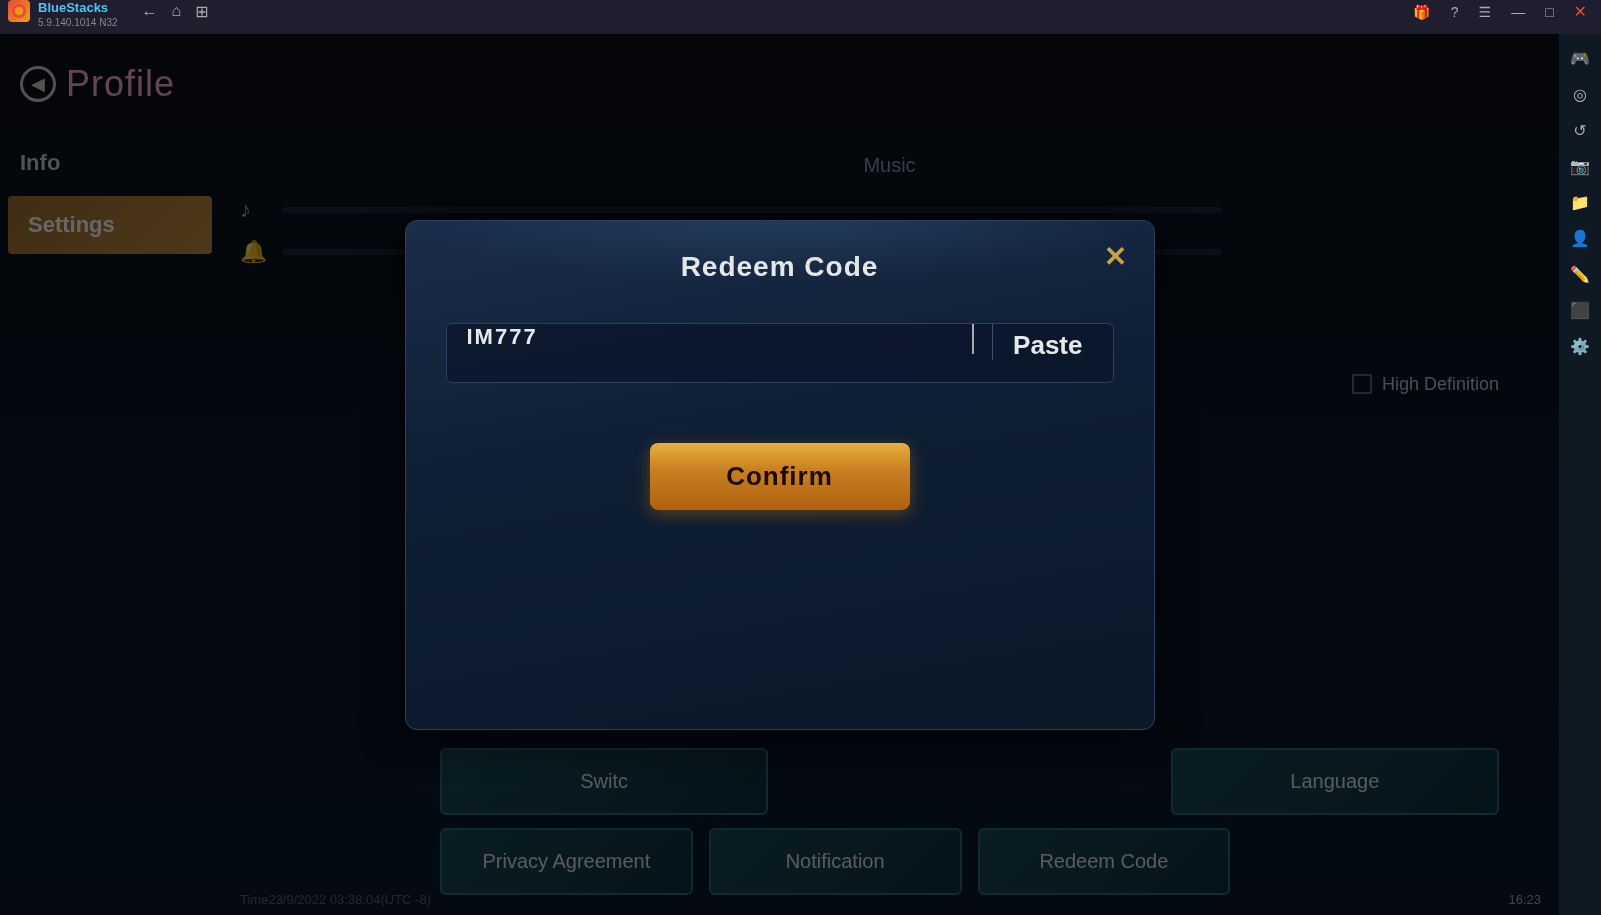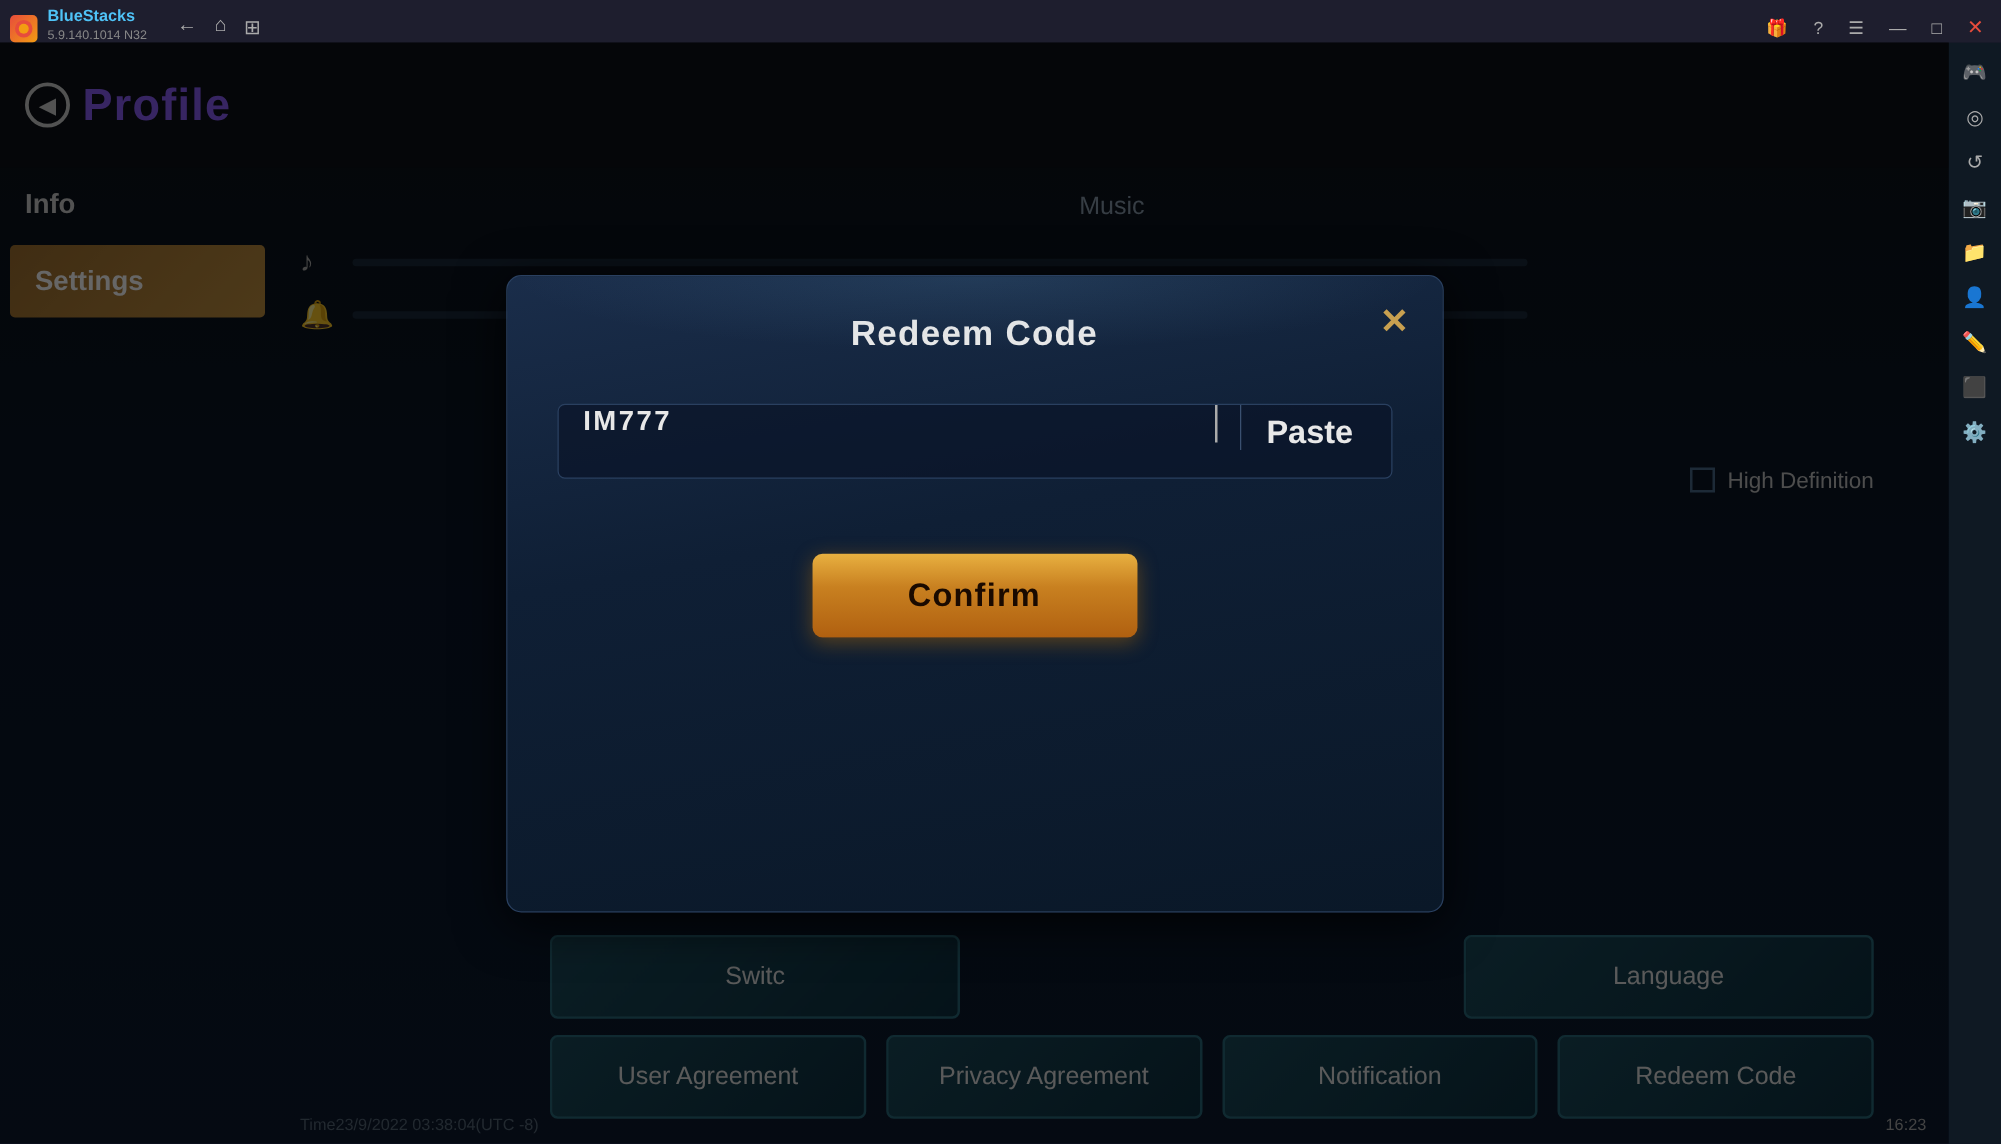--- a/index.html
+++ b/index.html
@@ -12,21 +12,21 @@
       position: relative;
     }
 
     
     .title-bar {
       position: absolute;
       top: 0; left: 0; right: 0;
       height: 34px;
       background: #1e1e2e;
       display: flex;
-      align-items: flex-end;
+      align-items: flex-start;
       padding: 0 8px;
       z-index: 100;
     }
     .title-bar-logo {
       width: 22px; height: 22px;
       background: linear-gradient(135deg, #e74c3c, #f39c12);
       border-radius: 4px;
       margin-right: 8px;
       display: flex; align-items: center; justify-content: center;
       font-size: 10px; color: white; font-weight: bold;
@@ -106,23 +106,23 @@
     }
     .back-arrow {
       width: 36px; height: 36px;
       border: 3px solid #ccc;
       border-radius: 50%;
       display: flex; align-items: center; justify-content: center;
       color: #ccc;
       font-size: 18px;
     }
     .page-title-text {
-      color: #8b5cf6;
+      color: #f9a8d4;
       font-size: 36px;
-      font-weight: bold;
+      font-weight: normal;
       letter-spacing: 1px;
     }
 
     
     .left-nav {
       position: absolute;
       top: 134px; left: 0;
       width: 220px;
       background: transparent;
     }
@@ -449,23 +449,20 @@
     <div class="switch-btn">
       <span>Switc</span>
     </div>
     <div class="lang-btn">
       <span>Language</span>
     </div>
   </div>
 
   <div class="bottom-buttons">
     <div class="bottom-btn">
-      <span>User Agreement</span>
-    </div>
-    <div class="bottom-btn">
       <span>Privacy Agreement</span>
     </div>
     <div class="bottom-btn">
       <span>Notification</span>
     </div>
     <div class="bottom-btn">
       <span>Redeem Code</span>
     </div>
   </div>
 </div>

